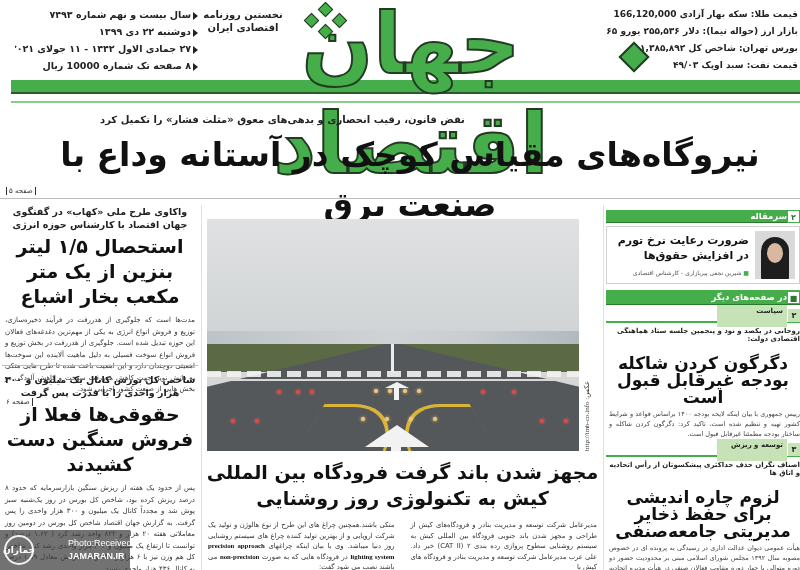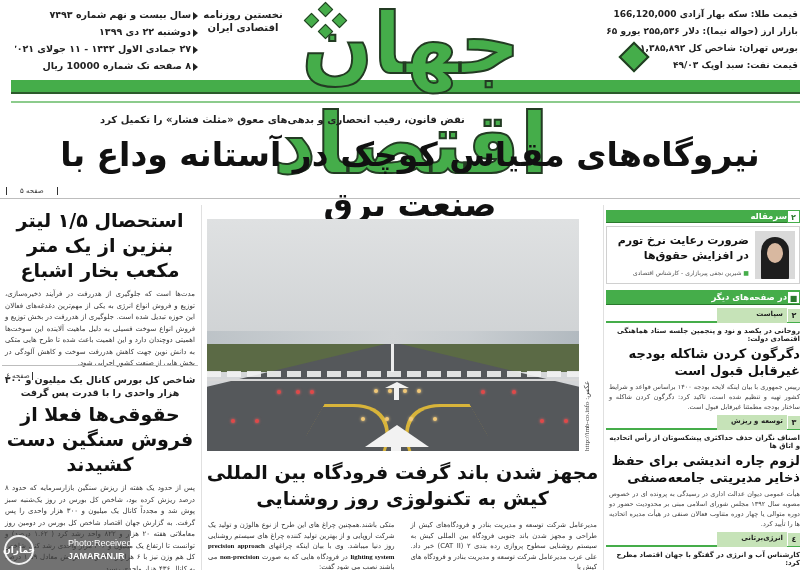--- a/index.html
+++ b/index.html
@@ -22,21 +22,21 @@
     .info-left { position: absolute; left: 4px; top: 6px; width: 185px; font-size: 9.5px; line-height: 17px; font-weight: bold; color: #222; }
     .info-right { position: absolute; right: 4px; top: 6px; width: 200px; font-size: 9px; line-height: 17px; font-weight: bold; color: #222; }
     .info-line { white-space: nowrap; overflow: hidden; }
     .info-line .bullet { display: inline-block; width: 0; height: 0; border-top: 4px solid transparent; border-bottom: 4px solid transparent; margin: 0 2px; vertical-align: middle; }
     .info-left .bullet { border-left: 5px solid #222; }
     .info-right .bullet { border-right: 5px solid #222; }
 
     
     .kicker { position: absolute; top: 114px; left: 100px; width: 600px; text-align: left; font-size: 10px; font-weight: bold; color: #222; }
     .headline { position: absolute; top: 130px; left: 30px; width: 760px; text-align: center; font-size: 33px; line-height: 50px; font-weight: bold; color: #111; letter-spacing: -0.5px; }
-    .page-ref { position: absolute; left: 6px; top: 187px; font-size: 7px; color: #333; border-right: 1px solid #333; border-left: 1px solid #333; padding: 0 13px; }
+    .page-ref { position: absolute; left: 6px; top: 187px; font-size: 7px; color: #333; border-right: 1px solid #333; border-left: 1px solid #333; padding: 0 2px; }
     .hr-top { position: absolute; left: 0; top: 198px; width: 800px; height: 1px; background: #bdbdbd; }
 
     
     .left-col { position: absolute; left: 2px; top: 205px; width: 196px; height: 365px; }
     .story { text-align: center; }
     .story .sub { font-size: 9.5px; font-weight: bold; line-height: 13px; color: #222; }
     .story .title { font-size: 19px; font-weight: bold; line-height: 25px; color: #111; margin-top: 3px; }
     .story .body { font-size: 7px; line-height: 11.5px; color: #333; text-align: justify; margin-top: 6px; padding: 0 3px; }
     .story .pref { font-size: 7px; color: #333; border-right: 1px solid #333; padding-right: 2px; display: inline-block; float: left; margin-left: 4px; margin-top: 2px;}
     .left-divider { position: absolute; left: 0; top: 160px; width: 196px; height: 1px; background: #bdbdbd; }
@@ -86,23 +86,23 @@
     .opinion { margin-top: 3px; border: 1px solid #d0d0d0; height: 58px; position: relative; }
     .avatar { position: absolute; right: 4px; top: 4px; width: 40px; height: 48px; background: #d9d9d9; overflow: hidden; }
     .avatar .face { position: absolute; left: 12px; top: 12px; width: 16px; height: 20px; background: #d8b8a0; border-radius: 50%; }
     .avatar .hijab { position: absolute; left: 6px; top: 6px; width: 28px; height: 44px; background: #1e1e1e; border-radius: 14px 14px 4px 4px; }
     .opinion .otitle { position: absolute; right: 50px; top: 6px; width: 135px; font-size: 11px; font-weight: bold; line-height: 15px; text-align: right; color: #111; }
     .opinion .author { position: absolute; right: 50px; top: 42px; font-size: 6px; color: #555; }
     .opinion .author .dot { color: #45ad4a; }
     .sec-green-big { height: 15px; margin-top: 6px; }
     .sub-sec { height: 13px; margin-top: 5px; display: flex; align-items: center; border-bottom: 2px solid #45ad4a; }
     .sub-sec .num { width: 13px; height: 13px; background: #c6e3b8; color: #1e1e1e; font-size: 8px; font-weight: bold; text-align: center; line-height: 13px; border-left: 1px solid #fff;}
-    .sub-sec .lbl { width: 70px; height: 15px; background: #c6e3b8; color: #1e1e1e; font-size: 7px; font-weight: bold; padding-right: 4px; line-height: 13px; }
+    .sub-sec .lbl { width: 70px; height: 22px; background: #c6e3b8; color: #1e1e1e; font-size: 7px; font-weight: bold; padding-right: 4px; line-height: 13px; }
     .r-kicker { font-size: 7px; font-weight: bold; color: #222; margin-top: 4px; text-align: right; }
-    .r-title { font-size: 13px; font-weight: bold; line-height: 17px; color: #111; margin-top: 2px; }
+    .r-title { font-size: 17px; font-weight: bold; line-height: 17px; color: #111; text-align: center; margin-top: 12px; }
     .r-body { font-size: 6.5px; line-height: 10px; color: #444; text-align: justify; margin-top: 3px; padding-left: 3px; }
   </style>
 </head>
 <body>
 
 <div class="masthead">
   <div class="mast-bar"></div>
   <div class="mast-thinline"></div>
 
   <div class="info-left">
@@ -135,20 +135,21 @@
   </div>
 </div>
 
 <div class="kicker">نقض قانون، رقیب انحصاری و بدهی‌های معوق «مثلث فشار» را تکمیل کرد</div>
 <div class="headline">نیروگاه‌های مقیاس کوچک در آستانه وداع با صنعت برق</div>
 <div class="page-ref">صفحه ۵</div>
 <div class="hr-top"></div>
 
 <div class="left-col">
   <div class="story">
+    <div class="sub">واکاوی طرح ملی «کهاب» در گفتگوی جهان اقتصاد با کارشناس حوزه انرژی</div>
     <div class="title">استحصال ۱/۵ لیتر بنزین از یک متر مکعب بخار اشباع</div>
     <div class="body">مدت‌ها است که جلوگیری از هدررفت در فرآیند ذخیره‌سازی، توزیع و فروش انواع انرژی به یکی از مهم‌ترین دغدغه‌های فعالان این حوزه تبدیل شده است. جلوگیری از هدررفت در بخش توزیع و فروش انواع سوخت فسیلی به دلیل ماهیت آلاینده این سوخت‌ها اهمیتی دوچندان دارد و این اهمیت باعث شده تا طرح هایی متکی به دانش نوین جهت کاهش هدررفت سوخت و کاهش آلودگی در بخش هایی از صنعت کشور اجرایی شود.</div>
     <div class="pref">صفحه ۶</div>
   </div>
   <div class="left-divider"></div>
   <div class="story story-2">
     <div class="sub">شاخص کل بورس کانال یک میلیون و ۳۰۰ هزار واحدی را با قدرت پس گرفت</div>
     <div class="title">حقوقی‌ها فعلا از فروش سنگین دست کشیدند</div>
     <div class="body">پس از حدود یک هفته از ریزش سنگین بازارسرمایه که حدود ۸ درصد ریزش کرده بود، شاخص کل بورس در روز یک‌شنبه سبز پوش شد و مجدداً کانال یک میلیون و ۳۰۰ هزار واحدی را پس گرفت. به گزارش جهان اقتصاد شاخص کل بورس در دومین روز معاملاتی هفته ۲۰ هزار و ۸۲۲ واحد رشد کرد ( ۱.۶۲ درصد) و توانست تا ارتفاع یک میلیون و ۳۰۶ هزار واحدی رشد کند. شاخص کل هم وزن نیز با ۶ هزار و ۸۴۳ واحد افزایش معادل ۱.۵۹ درصد به کانال ۴۳۶ هزار واحدی رسید.</div>
   </div>

